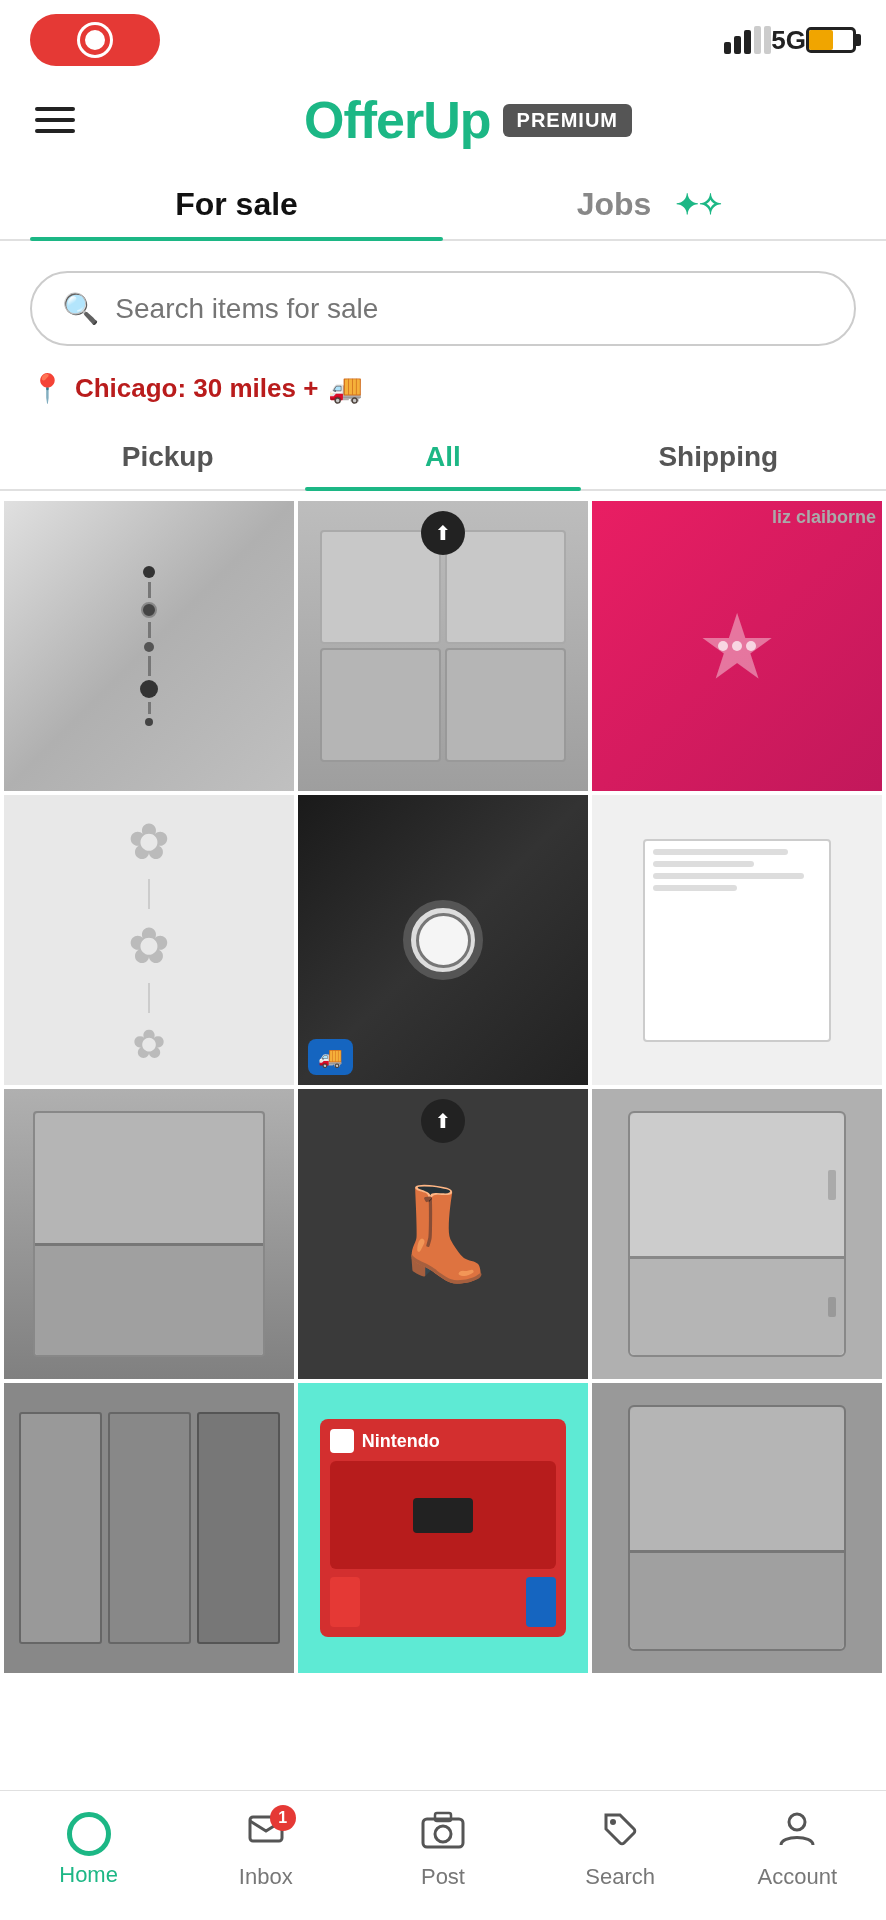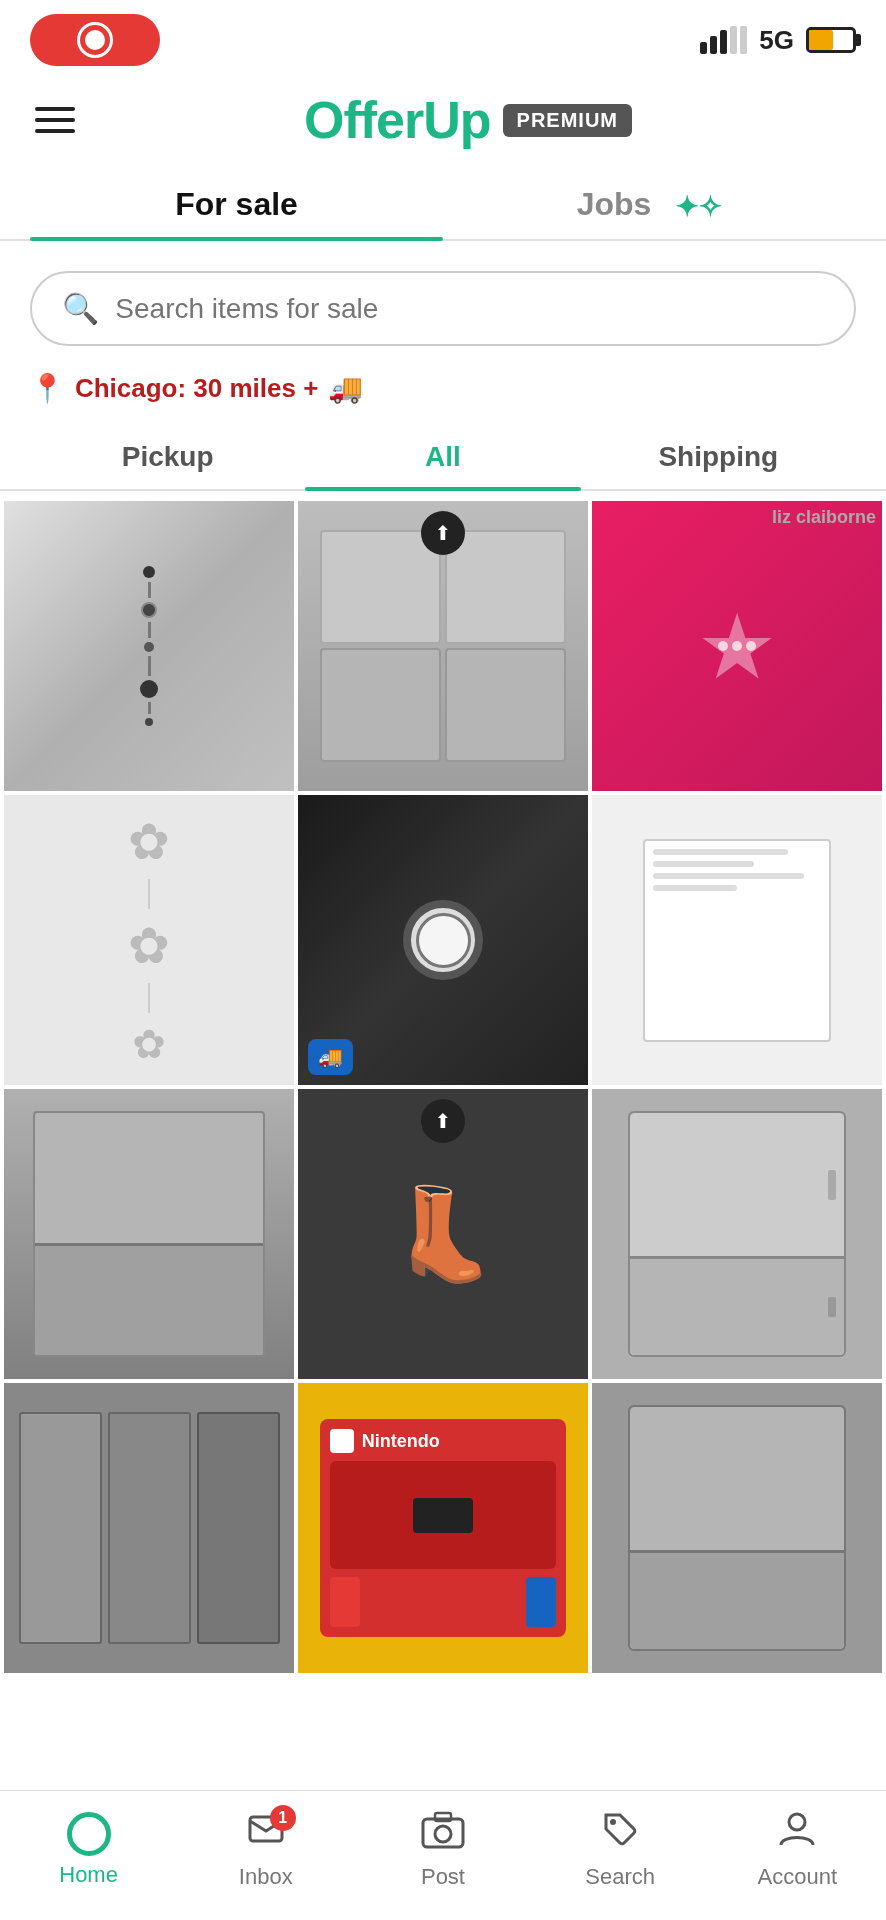--- a/index.html
+++ b/index.html
@@ -36,21 +36,20 @@
       width: 30px;
       height: 30px;
       border-radius: 50%;
       background: #fff;
       border: 5px solid #e53935;
       box-shadow: 0 0 0 3px #fff;
     }
     .status-right {
       display: flex;
       align-items: center;
-      gap: 12px;
     }
     .signal-bars {
       display: flex;
       align-items: flex-end;
       gap: 3px;
       height: 28px;
     }
     .signal-bar {
       background: #222;
       width: 7px;
@@ -159,21 +158,21 @@
       position: absolute;
       bottom: -2px;
       left: 0;
       width: 100%;
       height: 4px;
       background: #1cb785;
       border-radius: 2px;
     }
     .tab-jobs {
       display: flex;
-      align-items: flex-end;
+      align-items: center;
       justify-content: center;
       gap: 24px;
     }
     .sparkle {
       color: #1cb785;
       font-size: 28px;
     }
 
     
     .search-area {
@@ -554,21 +553,21 @@
   <div class="product-card" style="background:#888;">
     <div class="product-content">
       <div style="display:flex;gap:6px;width:90%;height:80%;align-items:stretch;">
         <div style="flex:1;background:#999;border-radius:3px;border:2px solid #666;"></div>
         <div style="flex:1;background:#888;border-radius:3px;border:2px solid #666;"></div>
         <div style="flex:1;background:#777;border-radius:3px;border:2px solid #555;"></div>
       </div>
     </div>
   </div>
 
-  <div class="product-card" style="background:#eab308;">
+  <div class="product-card" style="background:#5eead4;">
     <div class="product-content">
       <div style="width:85%;height:75%;background:#d32f2f;border-radius:8px;display:flex;flex-direction:column;padding:10px;gap:8px;">
         <div style="display:flex;align-items:center;gap:8px;">
           <div style="width:24px;height:24px;background:#fff;border-radius:4px;"></div>
           <span style="color:#fff;font-size:18px;font-weight:700;">Nintendo</span>
         </div>
         <div style="flex:1;background:#b71c1c;border-radius:6px;display:flex;align-items:center;justify-content:center;">
           <div style="width:60px;height:35px;background:#222;border-radius:4px;"></div>
         </div>
         <div style="display:flex;justify-content:space-between;">

